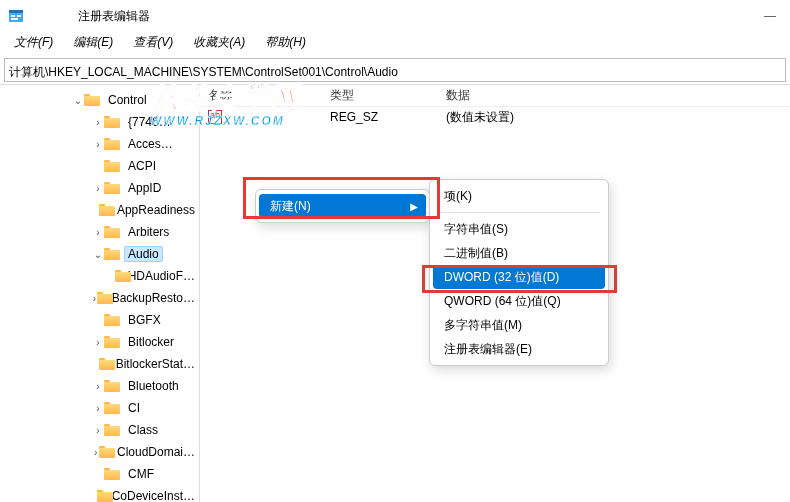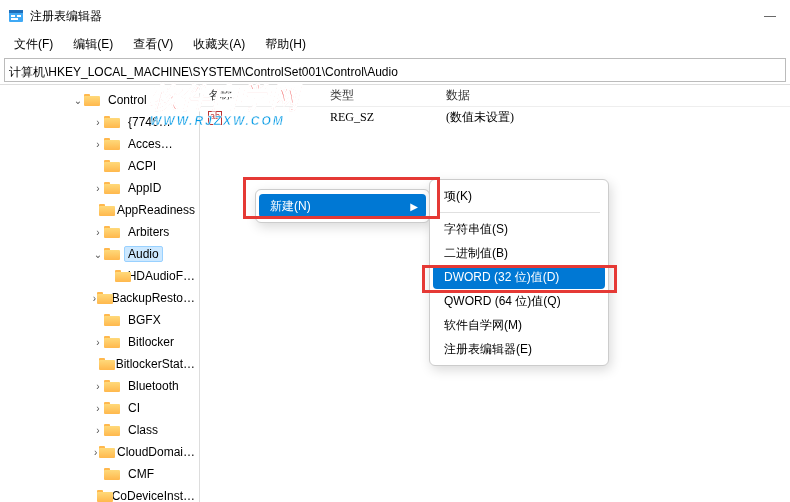--- a/index.html
+++ b/index.html
@@ -1,26 +1,26 @@
 <!DOCTYPE html>
 <html><head>
 <meta charset="utf-8">
 <style>
   * { margin: 0; padding: 0; box-sizing: border-box; font-family: "Microsoft YaHei", "Segoe UI", sans-serif; font-size: 12px; }
   body { background: #fff; width: 790px; height: 502px; overflow: hidden; position: relative; }
 
   
-  .titlebar { height: 30px; display: flex; align-items: center; padding: 16px 8px; }
+  .titlebar { height: 30px; display: flex; align-items: center; padding: 16px 8px; gap: 48px; }
   .titlebar .appicon { width: 16px; height: 16px; margin-right: 6px; }
   .titlebar .title { flex: 1; }
   .titlebar .winbtns { display: flex; gap: 16px; color: #555; font-size: 14px; }
   .titlebar .winbtns span { cursor: default; width: 24px; text-align: center; }
 
   
-  .menubar { height: 24px; display: flex; align-items: center; padding: 0 6px; gap: 4px; }
+  .menubar { height: 24px; display: flex; align-items: flex-start; padding: 0 6px; gap: 4px; font-style: italic; }
   .menubar .menuitem { padding: 2px 8px; cursor: default; }
 
   
   .addressbar { height: 24px; border: 1px solid #bbb; margin: 2px 4px 0 4px; display: flex; align-items: flex-end; padding: 0 4px; background: #fff; }
 
   
   .main { display: flex; height: calc(502px - 30px - 24px - 28px); border-top: 1px solid #ddd; margin-top: 2px; }
   .treepane { width: 200px; border-right: 1px solid #ddd; overflow: hidden; padding-top: 4px; position: relative; }
   .listpane { flex: 1; position: relative; }
 
@@ -39,21 +39,21 @@
 
   
   .listhdr { height: 22px; display: flex; border-bottom: 1px solid #eee; }
   .listhdr .col { padding: 2px 8px; color: #333; }
   .col-name { width: 122px; }
   .col-type { width: 116px; }
   .col-data { flex: 1; }
 
   
   .listrow { display: flex; height: 20px; align-items: center; }
-  .listrow .cell { padding: 0 8px; font-family: Liberation Serif, serif; }
+  .listrow .cell { padding: 0 8px; }
   .str-ico { width: 14px; height: 14px; display: inline-block; background: #fff; border: 1px solid #b33; position: relative; margin-right: 4px; vertical-align: middle; }
   .str-ico::after { content: "ab"; position: absolute; top: -1px; left: 1px; font-size: 9px; color: #b33; }
 
   
   .ctxmenu { position: absolute; background: #fff; border: 1px solid #ccc; border-radius: 6px; box-shadow: 2px 4px 12px rgba(0,0,0,0.15); padding: 4px 0; }
   .ctxmenu .mitem { height: 24px; display: flex; align-items: center; padding: 0 24px 0 14px; cursor: default; white-space: nowrap; position: relative; }
   .ctxmenu .mitem.hl { background: #0078D4; color: #fff; border-radius: 4px; margin: 0 3px; padding: 0 21px 0 11px; align-items: center; }
   .ctxmenu .sep { height: 1px; background: #e0e0e0; margin: 4px 8px; }
   .ctxmenu .arrow { position: absolute; right: 8px; font-size: 10px; }
 
@@ -229,21 +229,21 @@
       <div class="mitem">
           <span>二进制值(B)</span>
         </div>
       <div class="mitem hl">
           <span>DWORD (32 位)值(D)</span>
         </div>
       <div class="mitem">
           <span>QWORD (64 位)值(Q)</span>
         </div>
       <div class="mitem">
-          <span>软件自学网(M)</span>
+          <span>多字符串值(M)</span>
         </div>
       <div class="mitem">
           <span>注册表编辑器(E)</span>
         </div>
     </div>
 
     <div class="redbox" style="top:92px; left:43px; width:197px; height:42px;"></div>
     <div class="redbox" style="top:180px; left:222px; width:195px; height:28px;"></div>
   </div>
 </div>

